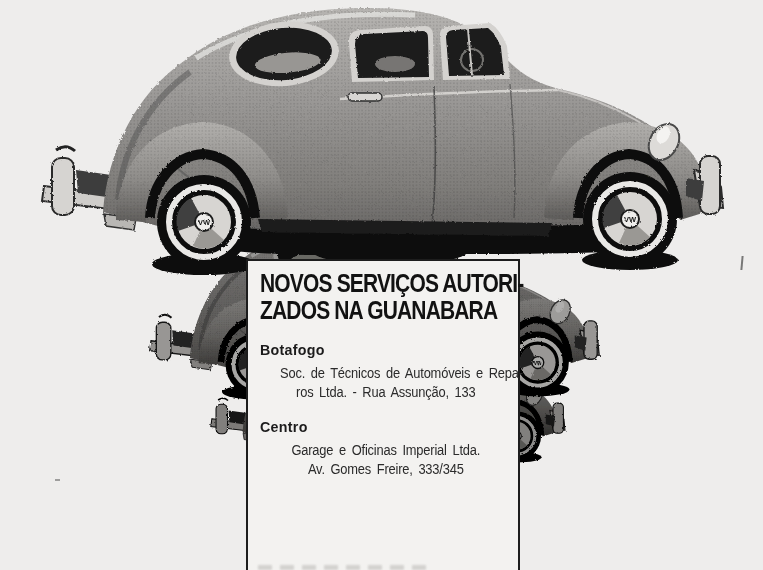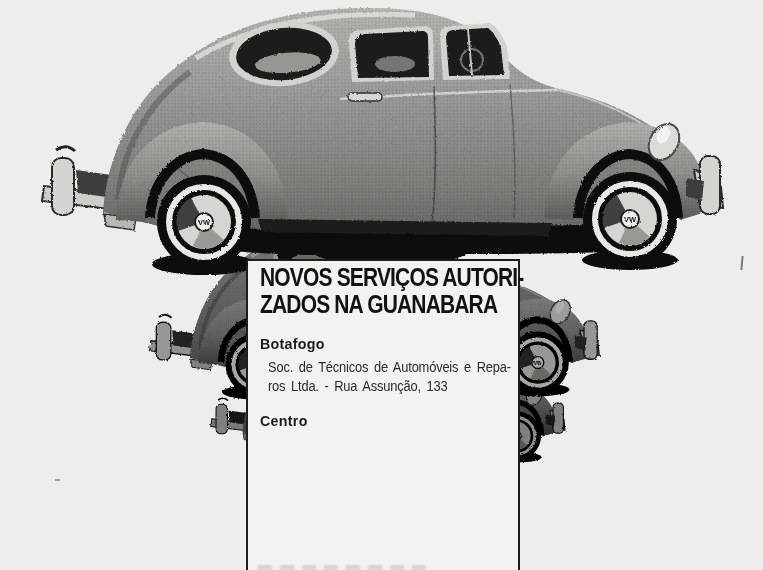--- a/index.html
+++ b/index.html
@@ -8,34 +8,34 @@
     background:#eeedec;
     font-family:"Liberation Sans","DejaVu Sans",sans-serif;
   }
   svg{position:absolute;left:0;top:0;}
   
   .panel{
     position:absolute; left:246px; top:259px; width:274px; height:311px;
     box-sizing:border-box;
     background:#f3f2f0;
     border:2px solid #1d1d1d; border-bottom:none;
-    padding:3px 8px 0 12px;
+    padding:9px 8px 0 12px;
     color:#161616;
   }
   .panel-title{
     font-weight:700; font-size:25px; line-height:27px; letter-spacing:-1px;
     transform:scaleX(.84); transform-origin:0 0; white-space:nowrap;
     color:#121212;
   }
   .section{margin-top:18px;}
   .section-header{
     font-weight:700; font-size:15px; line-height:16px; letter-spacing:.3px;
     transform:scaleX(.95); transform-origin:0 0; white-space:nowrap; color:#1c1c1c;
   }
-  .section-lines{margin-top:6px; margin-left:8px;}
+  .section-lines{margin-top:6px; margin-left:20px;text-align:center;}
   .address-line{
     font-size:14px; line-height:18.5px; letter-spacing:-.2px; word-spacing:2.5px;
     transform:scaleX(.92); transform-origin:0 0; white-space:nowrap; color:#2b2b2b;
   }
   .cutoff-smudge{
     position:absolute; left:10px; bottom:0; width:170px; height:5px;
     background:repeating-linear-gradient(90deg,#9a9894 0 14px,transparent 14px 22px);
     opacity:.35; filter:blur(1px);
   }
   
@@ -174,20 +174,24 @@
     <div class="section">
       <div class="section-header">Botafogo</div>
       <div class="section-lines">
         <div class="address-line">Soc. de Técnicos de Automóveis e Repa-</div>
         <div class="address-line">ros Ltda. - Rua Assunção, 133</div>
       </div>
     </div>
 
     <div class="section">
       <div class="section-header">Centro</div>
+      <div class="section-lines">
+        <div class="address-line">Garage e Oficinas Imperial Ltda.</div>
+        <div class="address-line">Av. Gomes Freire, 333/345</div>
+      </div>
     </div>
 
 
     <div class="cutoff-smudge"></div>
   </div>
 
   <div class="speck-tick"></div>
   <div class="speck-dot"></div>
 </div>
 

